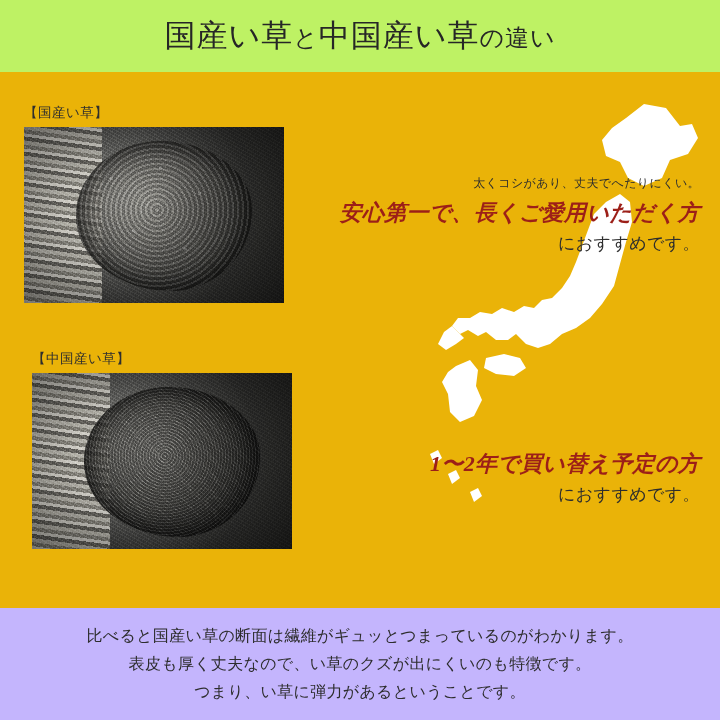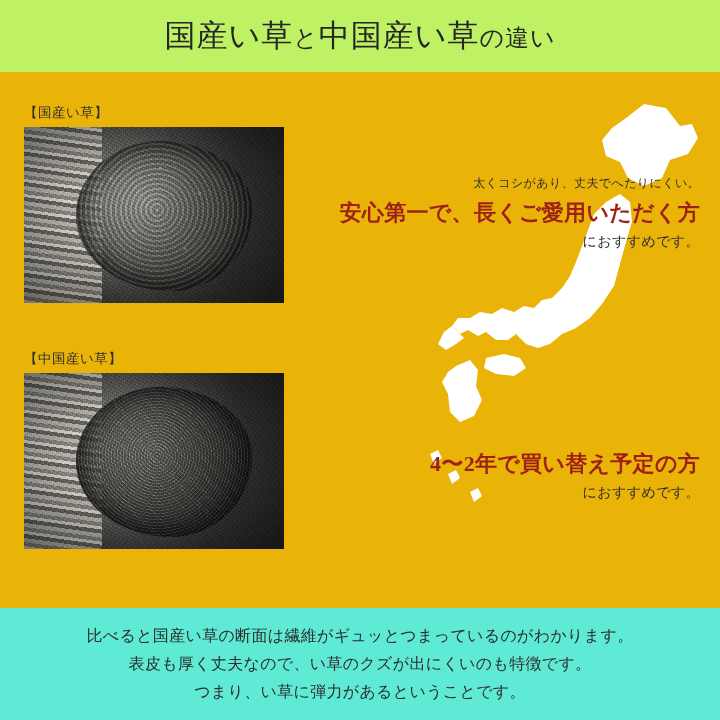--- a/index.html
+++ b/index.html
@@ -162,35 +162,36 @@
     font-size: 12px;
     color: #2d2d2d;
     letter-spacing: 0.4px;
   }
   .t-line2 {
     font-size: 22px;
     color: #9c1f18;
     font-weight: bold;
     letter-spacing: 0.3px;
     margin: 3px 0 1px;
+    font-style: italic;
   }
   .t-line3 {
-    font-size: 14px;
+    font-size: 17px;
     color: #2d2d2d;
     letter-spacing: 0.4px;
   }
 
   
   .footer {
     position: absolute;
     top: 608px;
     left: 0;
     width: 720px;
     height: 112px;
-    background: #5eead4;
+    background: #c4b5fd;
     display: flex;
     flex-direction: column;
     align-items: center;
     justify-content: center;
   }
   .footer p {
     margin: 0;
     font-size: 16px;
     line-height: 1.75;
     color: #2d2d2d;
@@ -241,34 +242,34 @@
         <div class="vignette"></div>
       </div>
     </div>
 
     <div class="text-block" style="top:102px; left:300px; width:400px;">
       <div class="t-line1">太くコシがあり、丈夫でへたりにくい。</div>
       <div class="t-line2">安心第一で、長くご愛用いただく方</div>
       <div class="t-line3">におすすめです。</div>
     </div>
 
-    <div class="photo-block" style="top:278px; left:24px;">
+    <div class="photo-block" style="top:278px; left:32px;">
       <div class="photo-label">【中国産い草】</div>
       <div class="photo dense">
         <div class="bg"></div>
         <div class="stalk"></div>
         <div class="core"></div>
         <div class="core-tex"></div>
         <div class="grain"></div>
         <div class="vignette"></div>
       </div>
     </div>
 
     <div class="text-block" style="top:372px; left:290px; width:410px;">
-      <div class="t-line2">4〜2年で買い替え予定の方</div>
+      <div class="t-line2">1〜2年で買い替え予定の方</div>
       <div class="t-line3">におすすめです。</div>
     </div>
 
   </div>
 
   <div class="footer">
     <p>比べると国産い草の断面は繊維がギュッとつまっているのがわかります。</p>
     <p>表皮も厚く丈夫なので、い草のクズが出にくいのも特徴です。</p>
     <p>つまり、い草に弾力があるということです。</p>
   </div>

